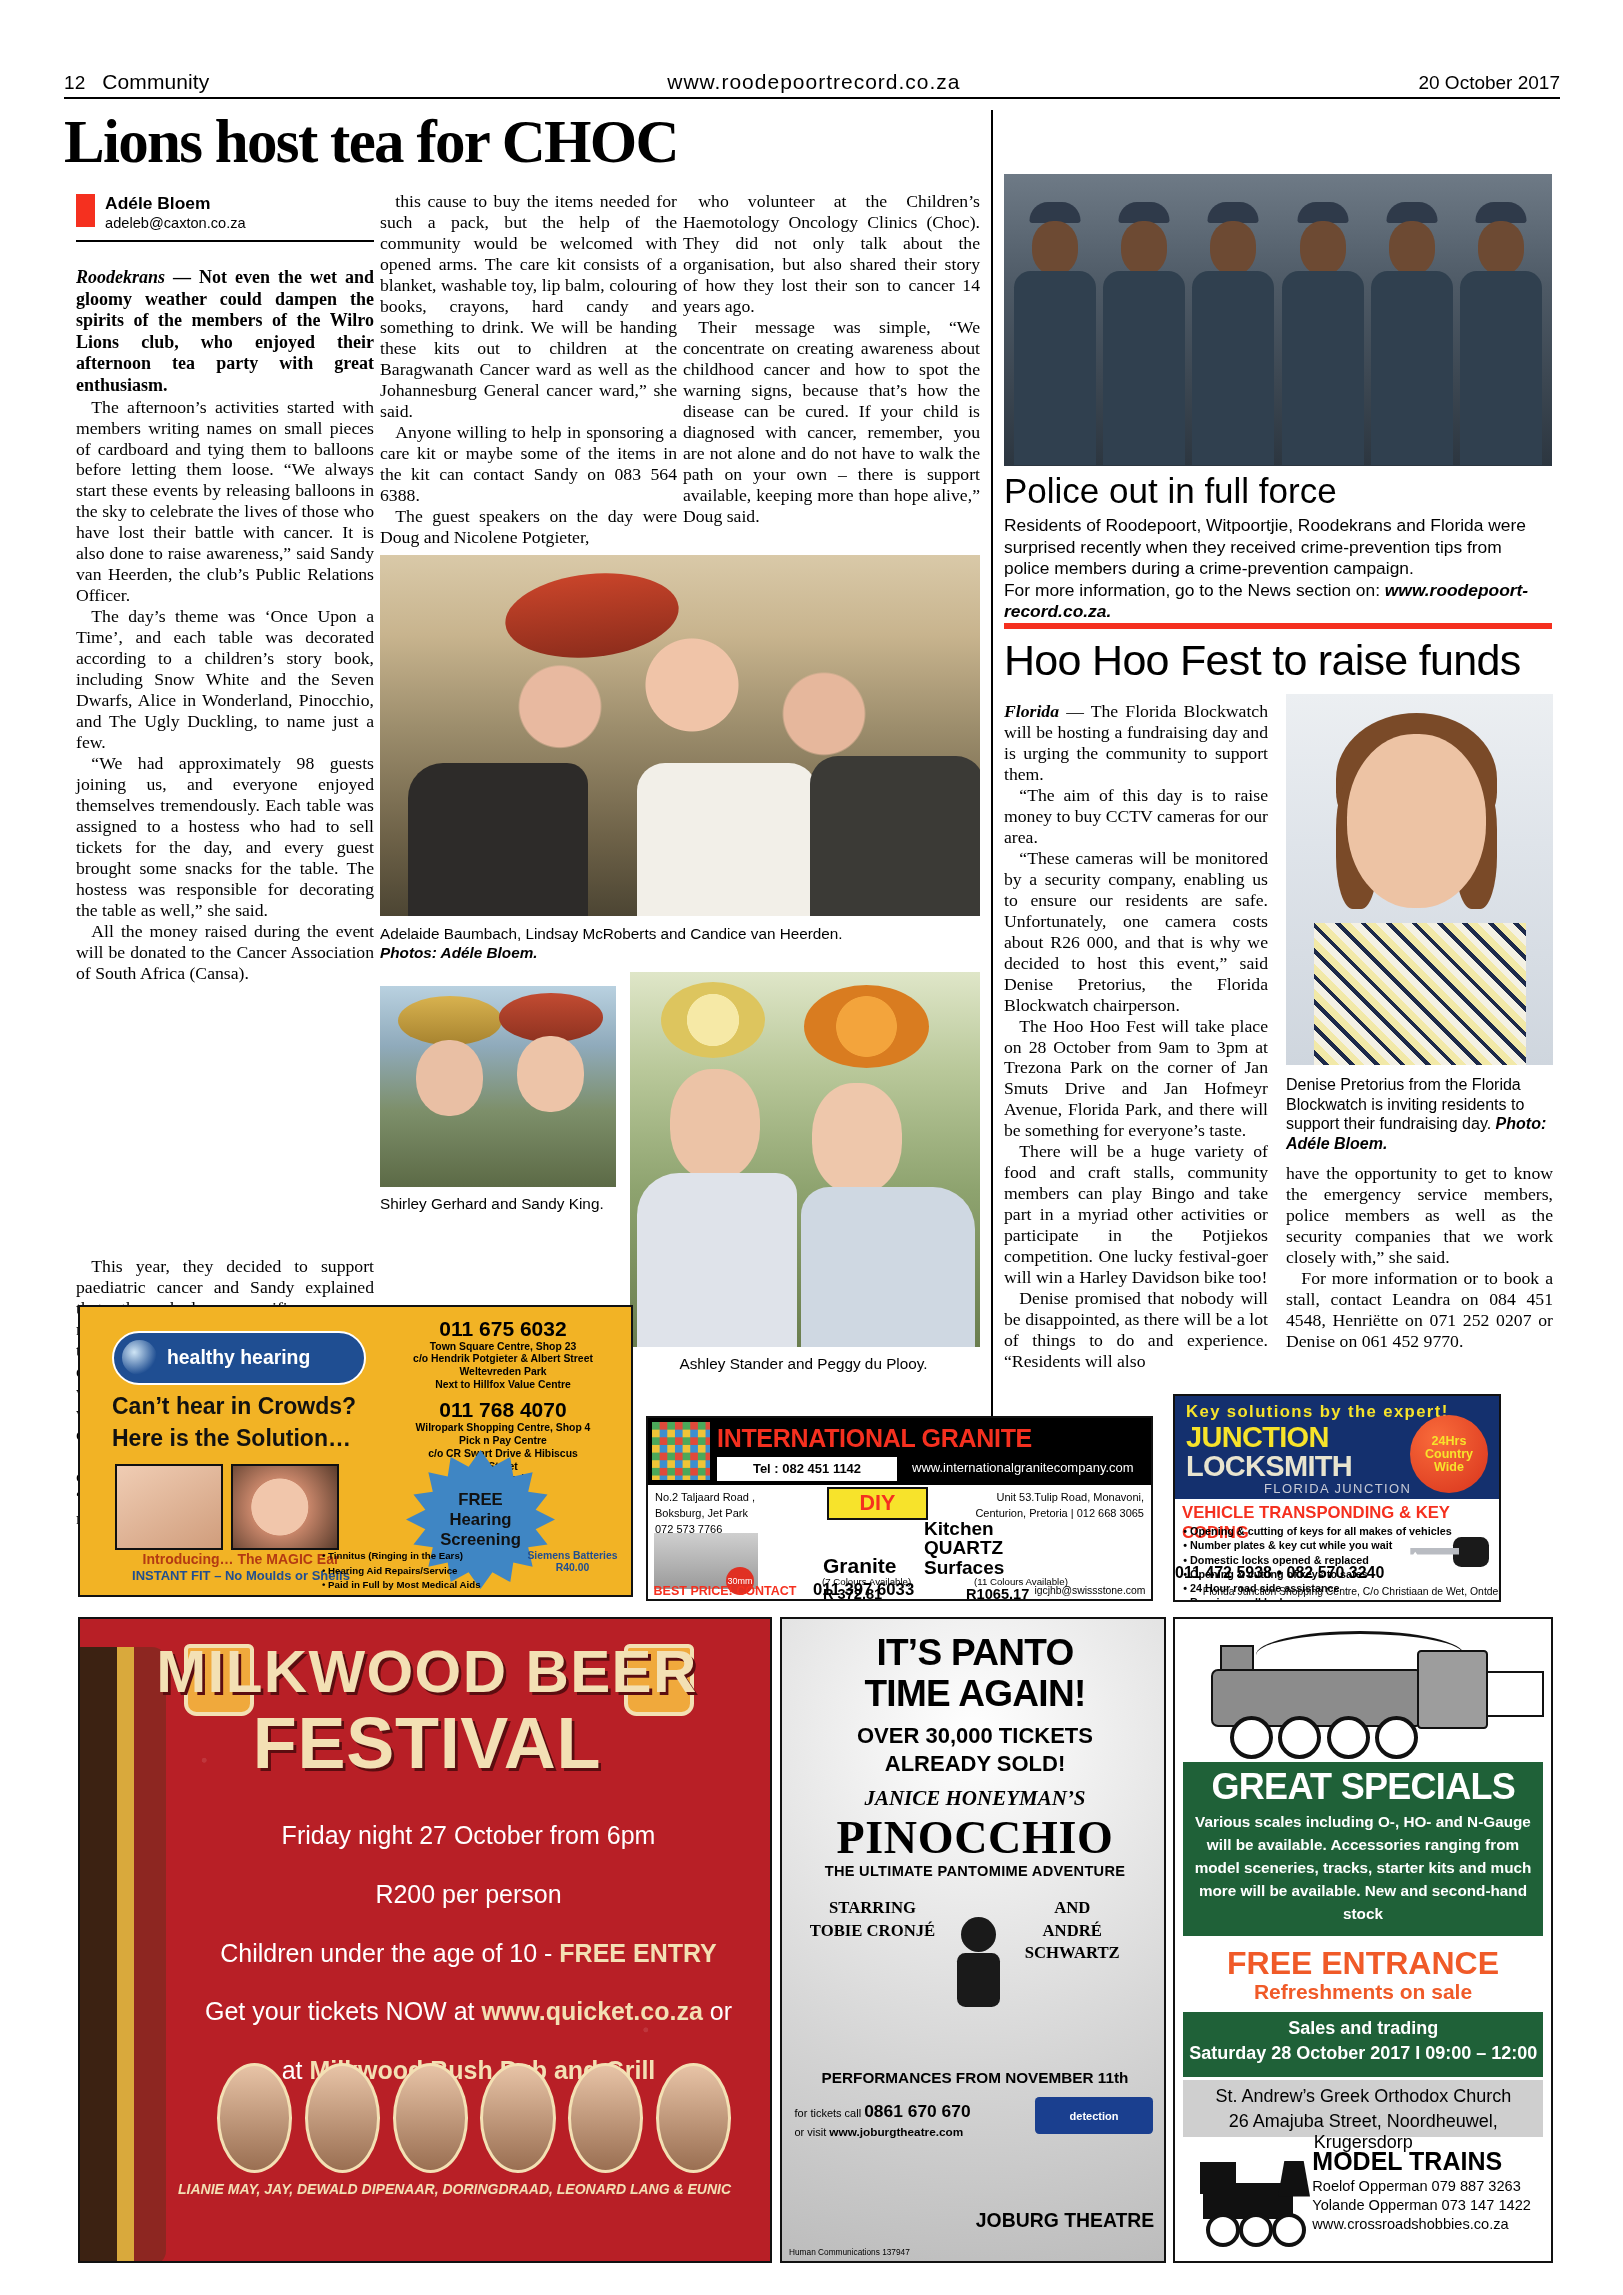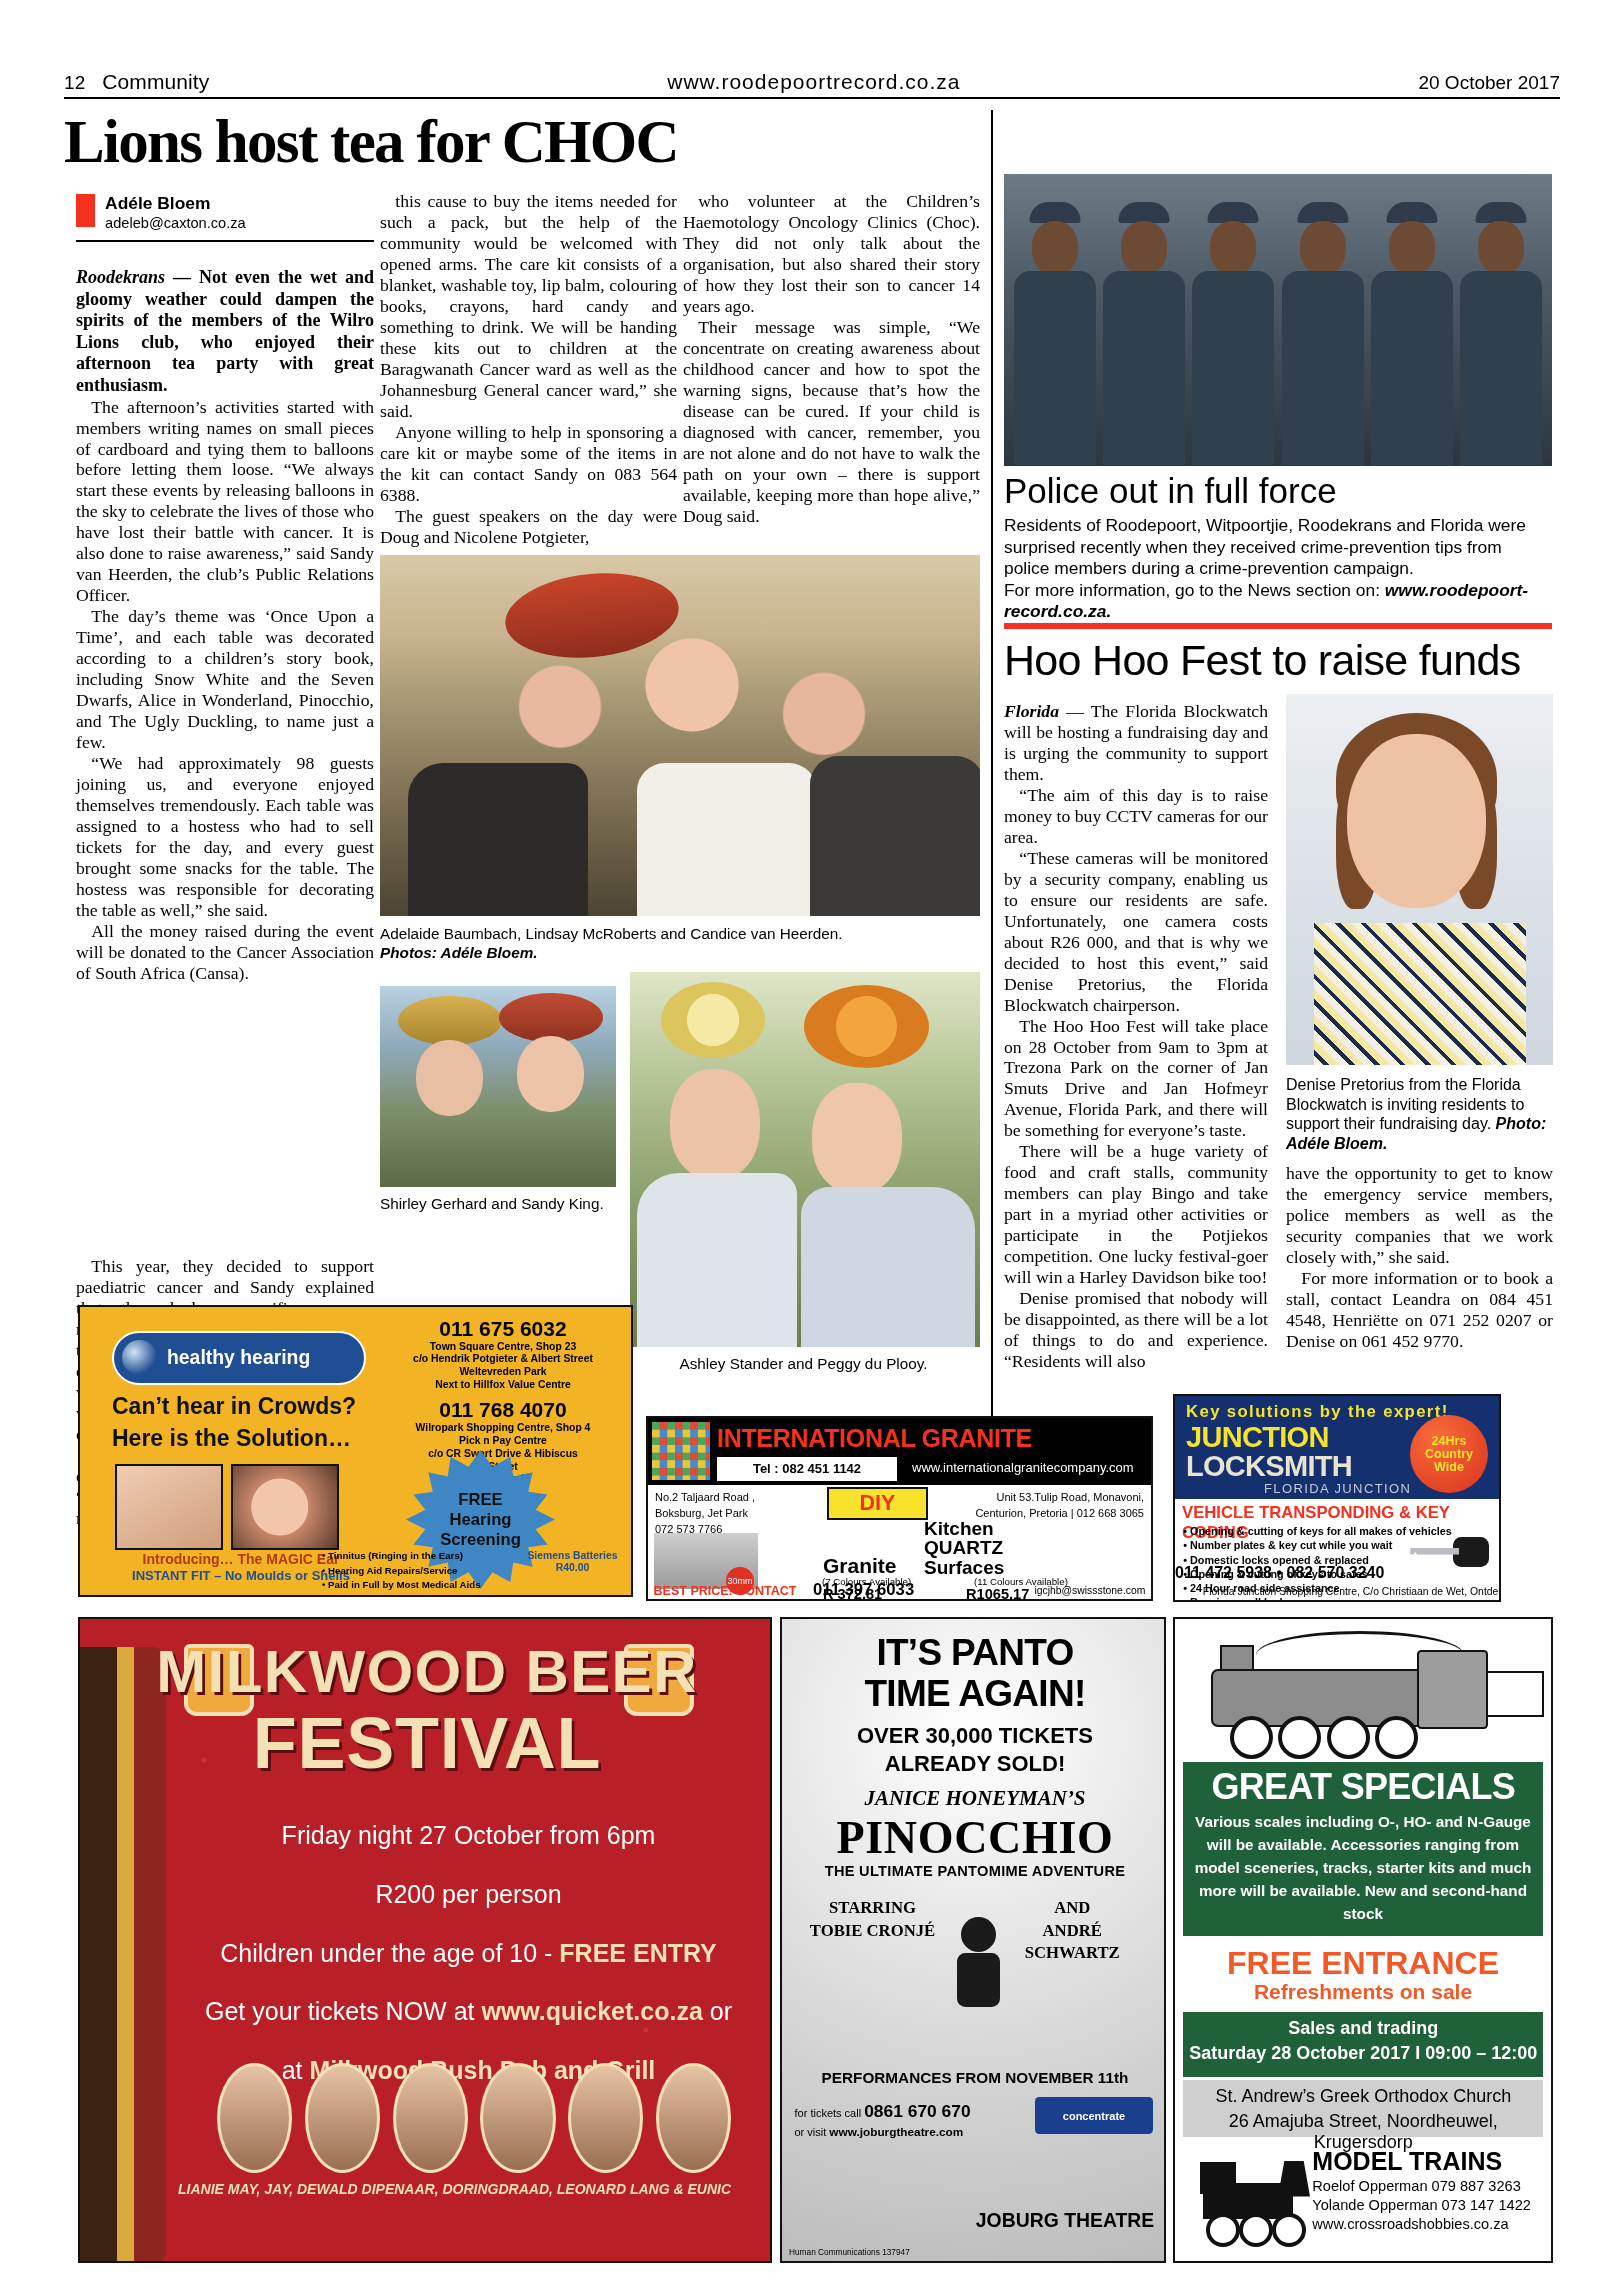--- a/index.html
+++ b/index.html
@@ -576,21 +576,21 @@
     </div>
     <div class="puppet">
         <div class="hd"></div>
         <div class="bd"></div>
       </div>
     <div class="perf">PERFORMANCES FROM NOVEMBER 11th</div>
     <div class="tick">
       <span>for tickets call</span> <b>0861 670 670</b><br>
       <span>or visit</span> <b style="font-size:11.8px">www.joburgtheatre.com</b>
     </div>
-    <div class="webtix">concentrate</div>
+    <div class="webtix">detection</div>
     <div class="jbg">JOBURG THEATRE</div>
     <div class="hc">Human Communications 137947</div>
   </div>
 
   <div class="ad" id="ad-train">
     <div class="loco">
       <div class="smoke"></div>
         <div class="stack"></div>
         <div class="boiler"></div>
         <div class="cab"></div>

